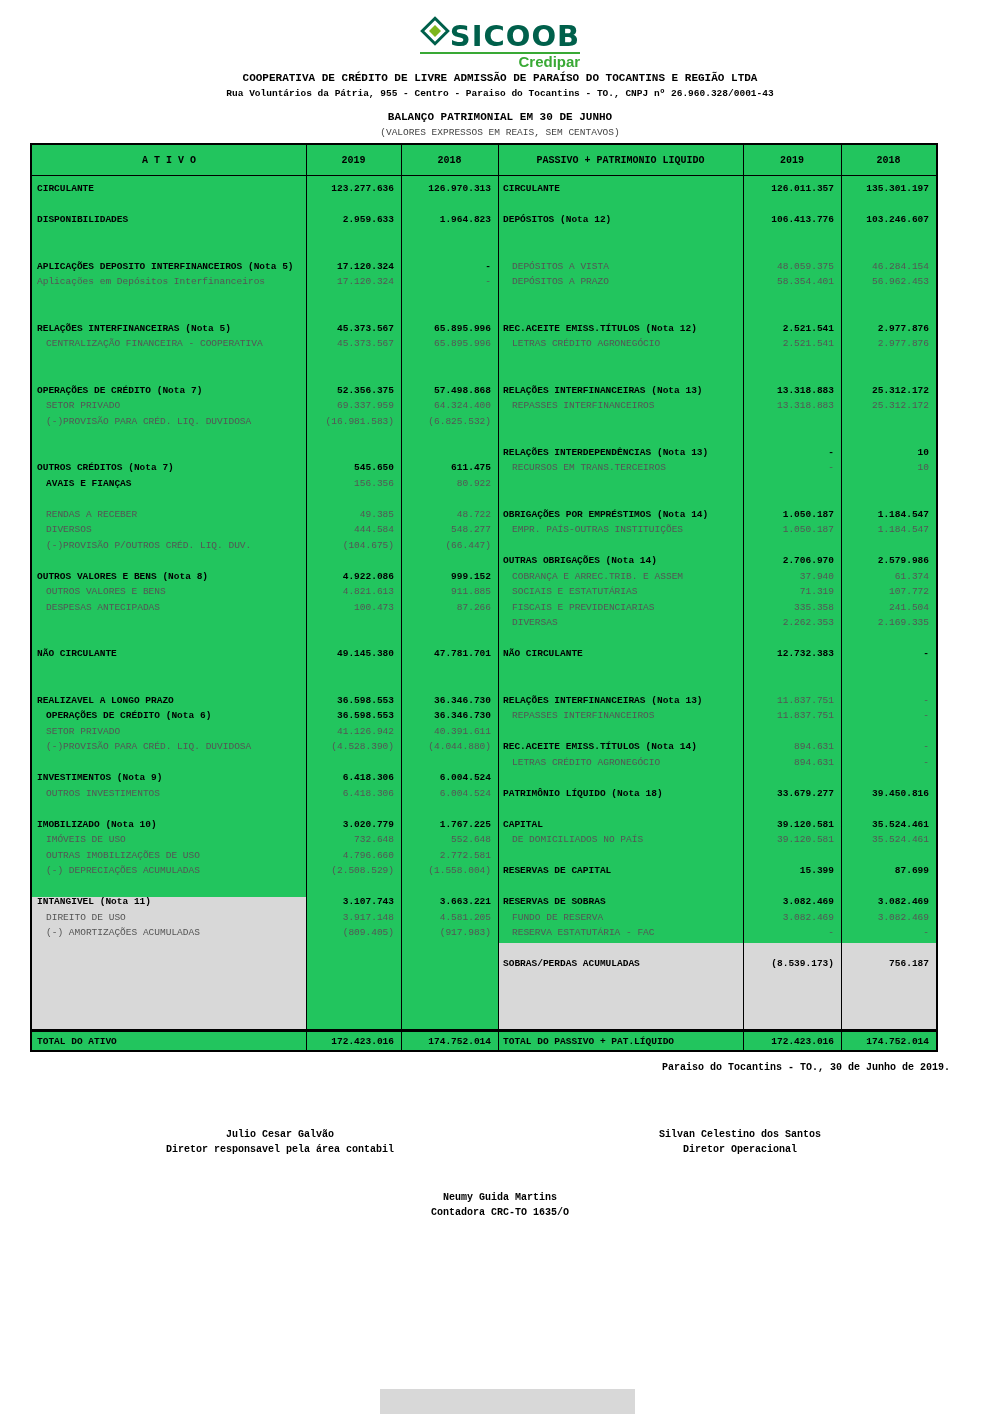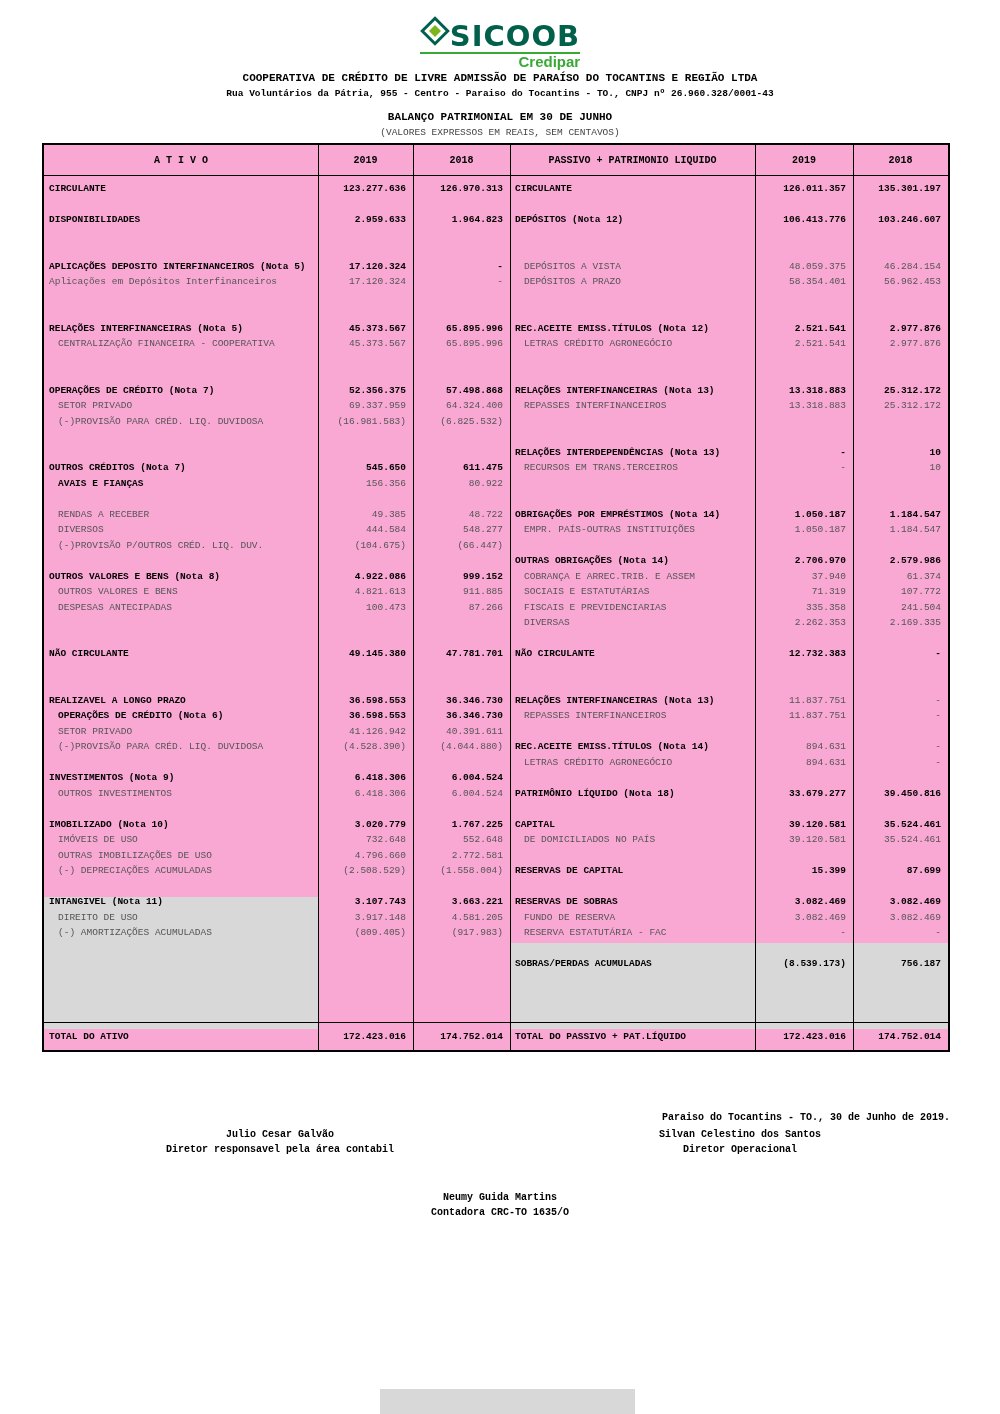--- a/index.html
+++ b/index.html
@@ -12,44 +12,44 @@
   .sicoob-text{font-family:"DejaVu Sans","Liberation Sans",sans-serif;font-weight:bold;
                font-size:29px;line-height:30px;color:#00604b;letter-spacing:1px;}
   .logo-rule{width:100%;height:2px;background:#39a935;margin-top:1px;}
   .credipar{align-self:flex-end;font-family:Liberation Sans, sans-serif;
             font-weight:bold;font-size:15px;color:#39a935;line-height:16px;}
   .company{margin-top:2px;font-weight:bold;font-size:11px;}
   .address{margin-top:4px;font-weight:bold;font-size:9.5px;}
   .doc-title{margin-top:12px;font-weight:bold;font-size:11px;}
   .doc-subtitle{margin-top:4px;font-size:9.5px;color:#444;}
   
-  .btable{position:absolute;left:42px;top:143px;width:908px;height:909px;
-          border:2px solid #000;box-sizing:border-box;background:#f9a8d4;text-decoration:underline;}
+  .btable{position:absolute;left:30px;top:143px;width:908px;height:909px;
+          border:2px solid #000;box-sizing:border-box;background:#22c55e;text-decoration:underline;}
   .vline{position:absolute;top:0;bottom:0;width:1px;background:#000;z-index:3;}
   .thead{position:absolute;top:0;left:0;right:0;height:30px;border-bottom:1px solid #000;
          display:flex;align-items:center;font-weight:bold;font-size:10px;z-index:2;}
   .thead .cell{text-align:center;}
   .tbody{position:absolute;top:31px;left:0;right:0;bottom:21px;display:flex;
          flex-direction:column;padding-top:5px;z-index:1;}
   .row{display:flex;height:15.5px;line-height:15.5px;flex:0 0 auto;font-size:9.5px;}
   .filler{flex:1 1 auto;}
-  .total-row{position:absolute;bottom:0;left:0;right:0;height:28px;box-sizing:border-box;
-             border-top:1px solid #000000;display:flex;align-items:center;font-weight:bold;
+  .total-row{position:absolute;bottom:0;left:0;right:0;height:21px;box-sizing:border-box;
+             border-top:3px solid #000000;display:flex;align-items:center;font-weight:bold;
              font-size:9.5px;z-index:2;}
   .cell{box-sizing:border-box;overflow:hidden;white-space:nowrap;}
   .c1{width:274px;}.c2{width:95px;}.c3{width:97px;}.c4{width:245px;}.c5{width:98px;}.c6{width:95px;}
   .lab{text-align:left;padding-left:5px;}
   .val{text-align:right;padding-right:7px;}
   .ind{padding-left:14px;}
   .bold{font-weight:bold;color:#000;}
   .normal{font-weight:normal;color:#555;}
   .gray-left{position:absolute;left:0;width:274px;bottom:21px;height:132px;background:#d8d8d8;z-index:0;}
   .gray-right{position:absolute;left:466px;right:0;bottom:21px;height:86px;background:#d8d8d8;z-index:0;}
   
-  .date-line{position:absolute;top:1112px;right:50px;font-weight:bold;font-size:10px;}
+  .date-line{position:absolute;top:1062px;right:50px;font-weight:bold;font-size:10px;}
   .sig{position:absolute;text-align:center;font-weight:bold;font-size:10px;line-height:15px;}
   .sig-left{top:1127px;left:120px;width:320px;}
   .sig-right{top:1127px;left:560px;width:360px;}
   .sig-center{top:1190px;left:340px;width:320px;}
   .bottom-strip{position:absolute;left:380px;top:1389px;width:255px;height:25px;background:#d8d8d8;}
 </style>
 </head>
 <body>
 
 <div class="page">

